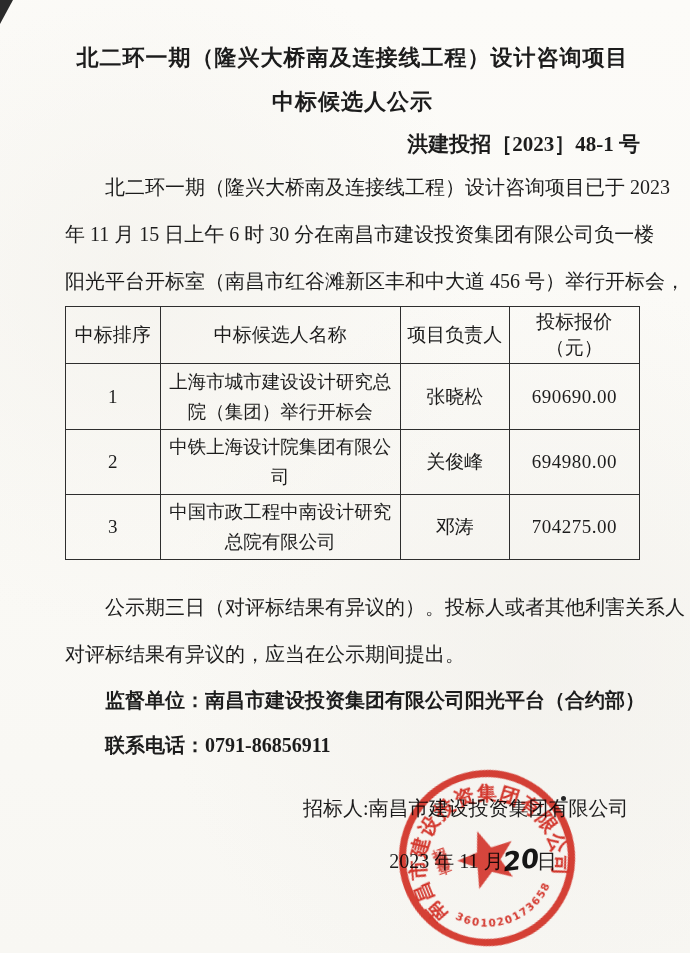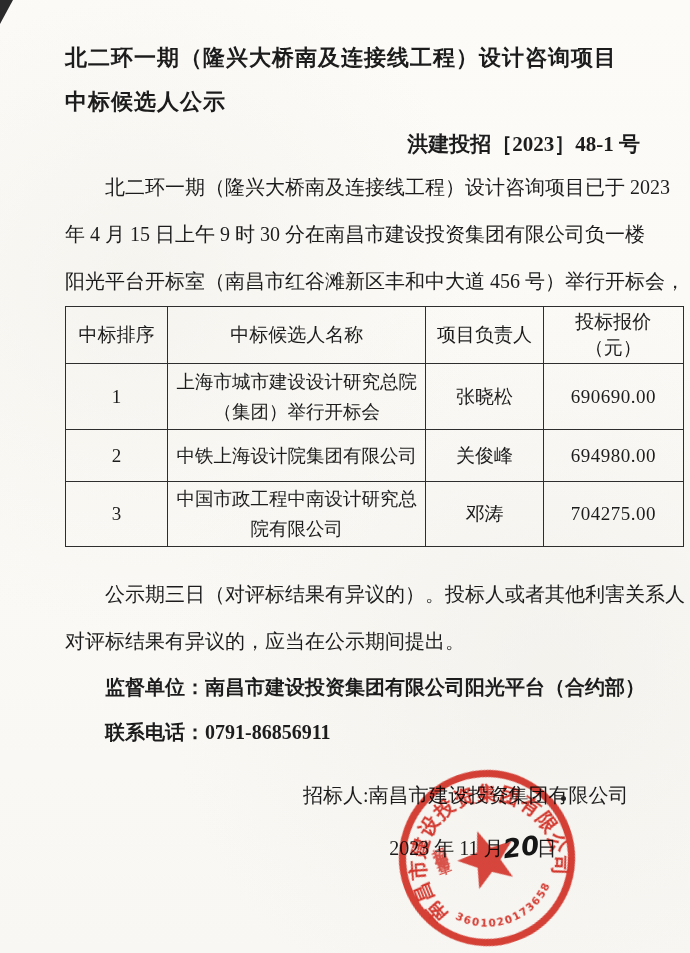--- a/index.html
+++ b/index.html
@@ -16,34 +16,34 @@
     color:#1c1c1c;
     box-sizing:border-box;
     padding:40px 50px 0 65px;
   }
   
   .corner-mark{position:absolute;top:0;left:0;width:13px;height:24px;background:#2b2b2b;
     clip-path:polygon(0 0,100% 0,55% 45%,0 100%);}
   .ink-dot{position:absolute;left:561px;top:796px;width:5px;height:5px;border-radius:50%;background:#262626;}
 
   
-  .title{ font-weight:bold;font-size:22px;line-height:28px;letter-spacing:1px;}
+  .title{ text-align:center;font-weight:bold;font-size:22px;line-height:28px;letter-spacing:1px;}
   .title-1{margin-top:4px;}
   .title-2{margin-top:16px;}
   .doc-num{margin-top:14px;text-align:right;font-weight:bold;font-size:21px;line-height:28px;}
 
   
   .body-block{margin-top:6px;}
   .bline{font-size:20px;line-height:47px;white-space:nowrap;
     text-align:justify;text-align-last:justify;}
   .bline.indent{text-indent:2em;font-family:Liberation Serif, serif;}
   .bline.no-just{text-align:left;text-align-last:left;}
 
   
-  table.bids{width:619px;border-collapse:collapse;margin-top:1px;
+  table.bids{width:575px;border-collapse:collapse;margin-top:1px;
     font-size:19px;table-layout:fixed;}
   table.bids td,table.bids th{border:1.4px solid #2e2e2e;text-align:center;
     vertical-align:middle;font-weight:normal;padding:2px 4px;box-sizing:border-box;}
   table.bids th{font-size:19px;}
   col.c1{width:16.5%;} col.c2{width:41.8%;} col.c3{width:19%;} col.c4{width:22.7%;}
   tr.hrow{height:56px;} tr.r1{height:66px;} tr.r2{height:52px;} tr.r3{height:60px;}
   td.company{font-size:18.5px;line-height:30px;padding:2px 10px;}
   td.price{letter-spacing:.5px;}
 
   .notice-block{margin-top:24px;}
@@ -74,21 +74,21 @@
 
   <div class="corner-mark"></div>
   <div class="ink-dot"></div>
 
   <div class="title title-1">北二环一期（隆兴大桥南及连接线工程）设计咨询项目</div>
   <div class="title title-2">中标候选人公示</div>
   <div class="doc-num">洪建投招［2023］48-1 号</div>
 
   <div class="body-block">
     <div class="bline indent">北二环一期（隆兴大桥南及连接线工程）设计咨询项目已于 2023</div>
-    <div class="bline">年 4 月 15 日上午 9 时 30 分在南昌市建设投资集团有限公司负一楼</div>
+    <div class="bline">年 11 月 15 日上午 6 时 30 分在南昌市建设投资集团有限公司负一楼</div>
     <div class="bline">阳光平台开标室（南昌市红谷滩新区丰和中大道 456 号）举行开标会，</div>
   </div>
 
   <table class="bids">
     <colgroup>
         <col class="c1">
         <col class="c2">
         <col class="c3">
         <col class="c4">
       </colgroup>

